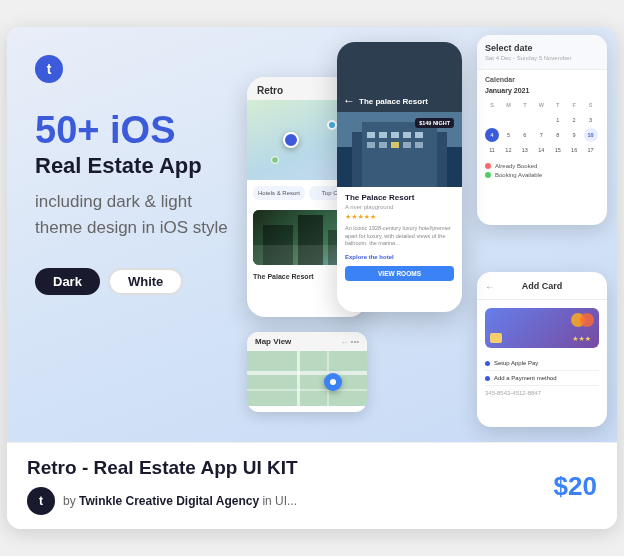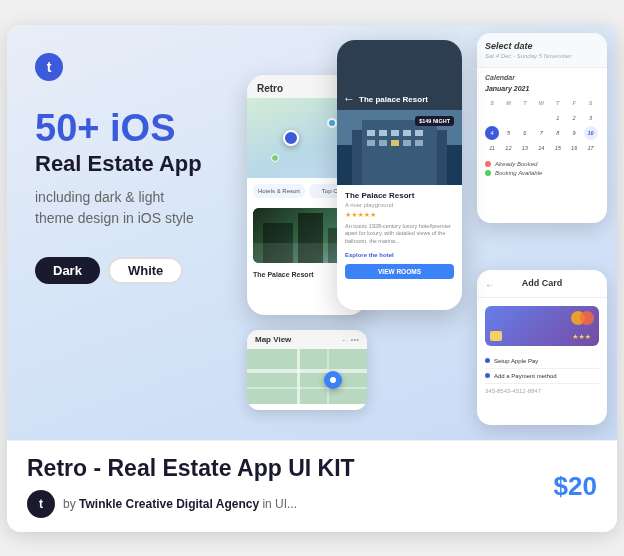--- a/index.html
+++ b/index.html
@@ -102,21 +102,21 @@
     }
 
     .title-main {
       font-size: 22px;
       font-weight: 700;
       color: #1a1a2e;
       margin-bottom: 10px;
     }
 
     .subtitle {
-      font-size: 14px;
+      font-size: 17px;
       color: #666;
       line-height: 1.5;
       margin-bottom: 28px;
     }
 
     .theme-buttons {
       display: flex;
       gap: 8px;
       margin-bottom: 20px;
     }
@@ -356,21 +356,20 @@
       position: absolute;
       right: 10px;
       top: 8px;
       width: 130px;
       height: 190px;
       background: #fff;
       border-radius: 14px;
       box-shadow: 0 6px 20px rgba(0,0,0,0.15);
       overflow: hidden;
       z-index: 3;
-      font-style: italic;
     }
 
     .phone-3-header {
       background: #f7f9fc;
       padding: 8px;
       border-bottom: 1px solid #eee;
     }
 
     .phone-3-title {
       font-size: 9px;
@@ -603,21 +602,21 @@
       align-items: center;
       justify-content: space-between;
       border-top: 1px solid #f0f0f0;
     }
 
     .bottom-left {
       flex: 1;
     }
 
     .product-title {
-      font-size: 23px;
+      font-size: 19px;
       font-weight: 700;
       color: #1a1a2e;
       margin-bottom: 8px;
     }
 
     .author-row {
       display: flex;
       align-items: center;
       gap: 8px;
     }

